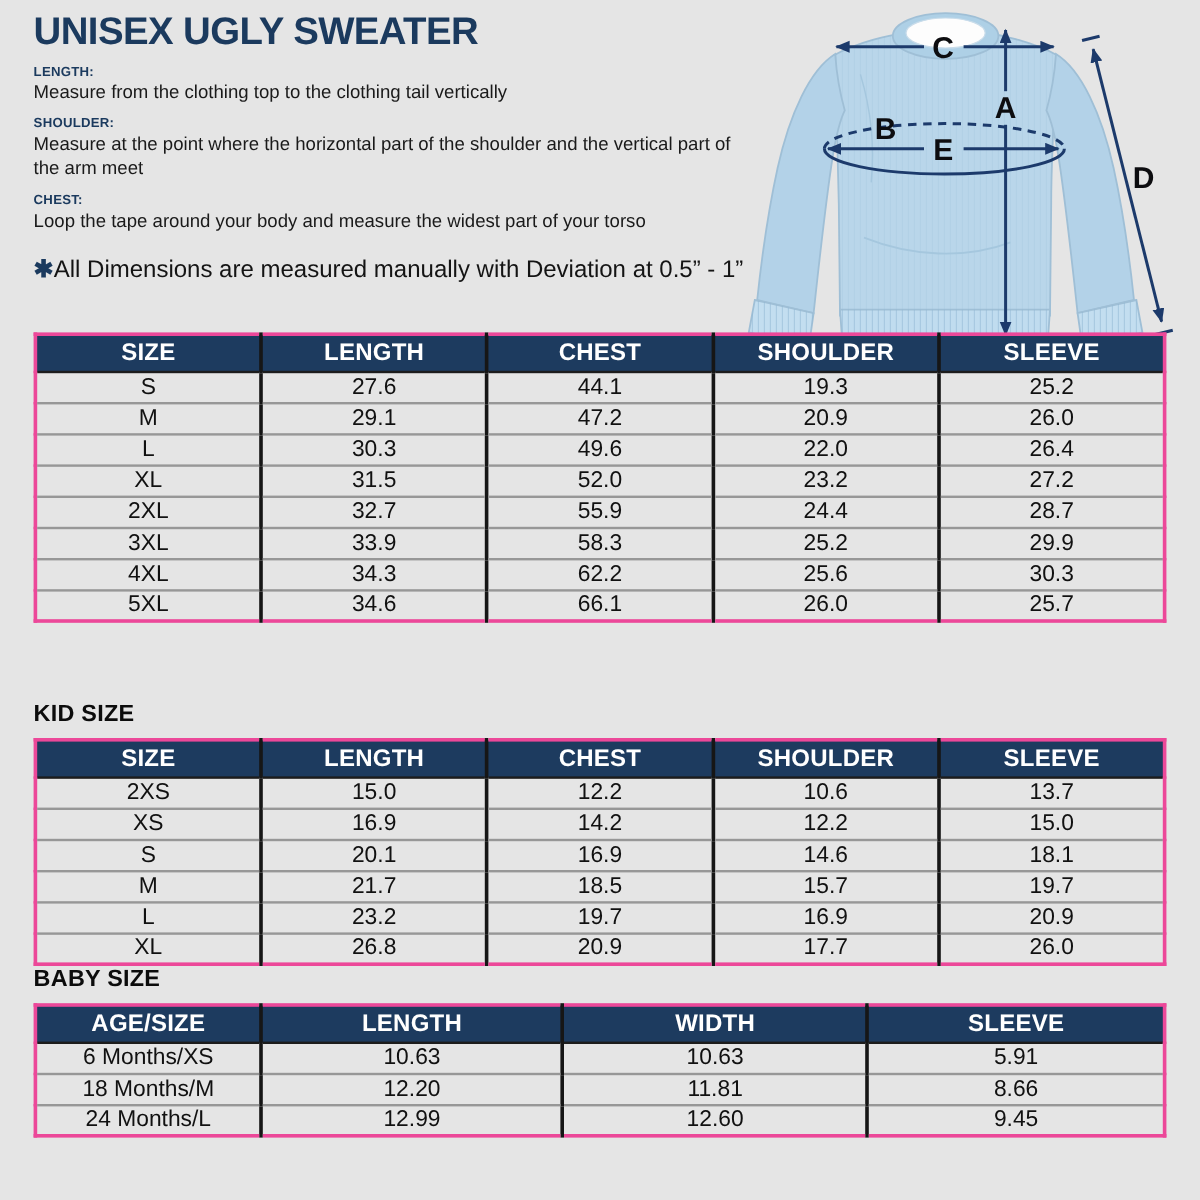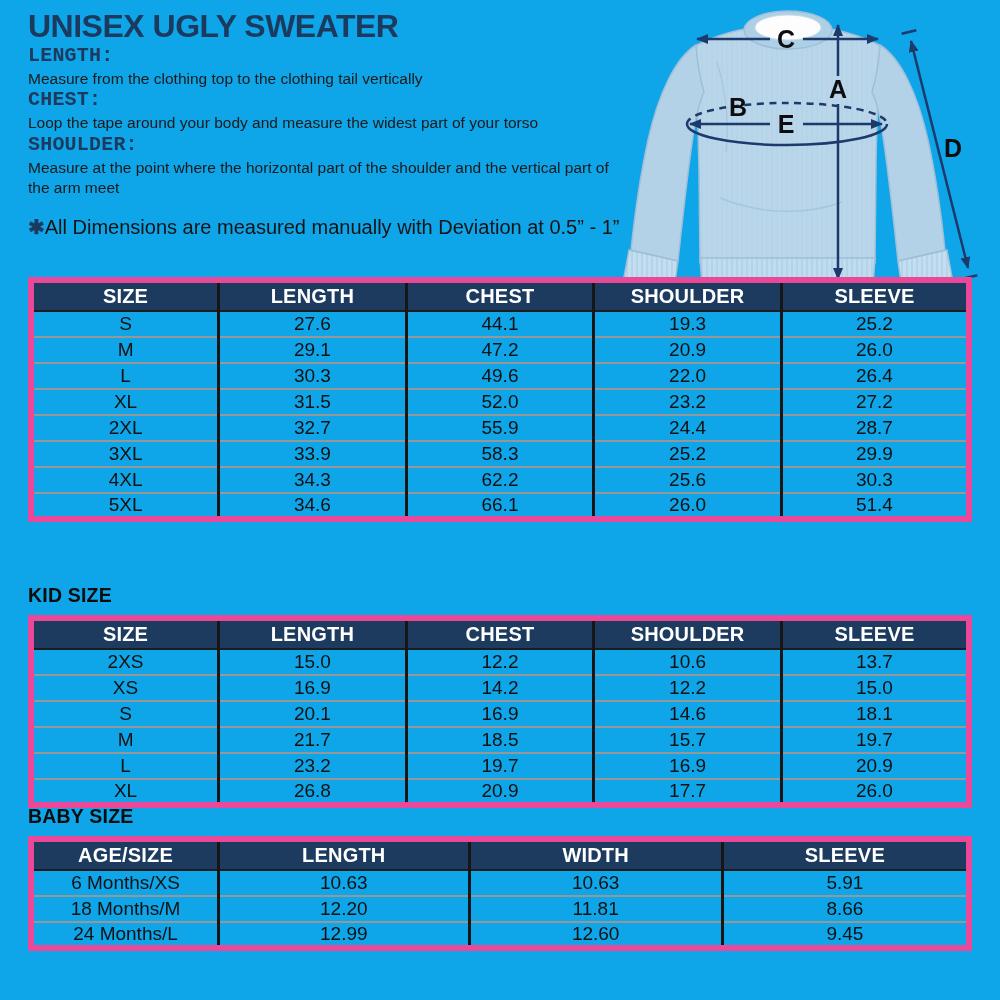--- a/index.html
+++ b/index.html
@@ -1,49 +1,49 @@
 <!DOCTYPE html>
 <html><head>
 <meta charset="utf-8">
 <style>
   * { margin:0; padding:0; box-sizing:border-box; }
   html,body { background:#ffffff; }
   body {
     width:1000px; height:1000px; position:relative; overflow:hidden;
     font-family:"Liberation Sans", sans-serif; color:#161616;
   }
-  .page { position:absolute; inset:0; background:#0ea5e9; }
+  .page { position:absolute; inset:0; background:#e5e5e5; }
 
   
   .intro { position:absolute; left:28px; top:10px; width:595px; }
   .title {
     font-size:32px; font-weight:bold; letter-spacing:-0.5px;
     color:#1b3a5e; line-height:1.05;
   }
   .ins-head {
-    font-size:20px; font-weight:bold; color:#1b3a5e;
-    margin-top:0; letter-spacing:0.2px;font-family:Liberation Mono, monospace;
+    font-size:11px; font-weight:bold; color:#1b3a5e;
+    margin-top:10px; letter-spacing:0.2px;
   }
   .ins-body { font-size:15.5px; color:#1a1a1a; line-height:1.28; margin-top:2px; }
   .note { margin-top:17px; font-size:20px; color:#141414; }
   .note .star { color:#1b3a5e; font-weight:bold; }
 
   
   .figure { position:absolute; left:620px; top:0; width:380px; height:300px; }
   .figure svg { width:100%; height:100%; display:block; }
   .diag-label { font-size:25px; font-weight:bold; fill:#0d0d10; }
 
   
   .section { position:absolute; left:28px; width:944px; }
   #adult-section { top:269px; }
   #kid-section   { top:584px; }
   #baby-section  { top:805px; }
   .section-title { font-size:19.5px; font-weight:bold; color:#0c0c0c; letter-spacing:0.2px; }
   .section table { width:100%; border-collapse:collapse; table-layout:fixed; margin-top:8px; }
-  .section table { border:6px solid #ec4899; }
+  .section table { border:3px solid #ec4899; }
   th, td { text-align:center; vertical-align:middle; }
   th {
     background:#1d3b5f; color:#ffffff; font-size:20px; font-weight:bold;
     height:31px; border-left:3px solid #161616; border-bottom:2px solid #1c1c1c;
     letter-spacing:0.2px;
   }
   td {
     font-size:19px; color:#111; height:26px;
     border-left:3px solid #161616; border-top:2px solid #979797;
   }
@@ -56,26 +56,26 @@
 <div class="page">
 
   <div class="intro">
     <div class="title">UNISEX UGLY SWEATER</div>
 
     <div>
       <div class="ins-head">LENGTH:</div>
       <div class="ins-body">Measure from the clothing top to the clothing tail vertically</div>
     </div>
     <div>
+      <div class="ins-head">SHOULDER:</div>
+      <div class="ins-body">Measure at the point where the horizontal part of the shoulder and the vertical part of the arm meet</div>
+    </div>
+    <div>
       <div class="ins-head">CHEST:</div>
       <div class="ins-body">Loop the tape around your body and measure the widest part of your torso</div>
-    </div>
-    <div>
-      <div class="ins-head">SHOULDER:</div>
-      <div class="ins-body">Measure at the point where the horizontal part of the shoulder and the vertical part of the arm meet</div>
     </div>
 
     <div class="note"><span class="star">✱</span><span>All Dimensions are measured manually with Deviation at 0.5” - 1”</span></div>
   </div>
 
   <div class="figure">
     <svg viewBox="0 0 380 300">
       <defs>
         <marker id="ah" markerUnits="userSpaceOnUse" markerWidth="13" markerHeight="11" refX="11" refY="5" orient="auto-start-reverse">
           <path d="M0,0 L12,5 L0,10 Z" fill="#1c3a6b"></path>
@@ -218,21 +218,21 @@
             <td>34.3</td>
             <td>62.2</td>
             <td>25.6</td>
             <td>30.3</td>
           </tr>
           <tr>
             <td>5XL</td>
             <td>34.6</td>
             <td>66.1</td>
             <td>26.0</td>
-            <td>51.4</td>
+            <td>25.7</td>
           </tr>
         </tbody>
       </table>
   </div>
 
   <div class="section" id="kid-section">
     <div class="section-title">KID SIZE</div>
     <table>
       <colgroup>
           <col style="width:20%">

